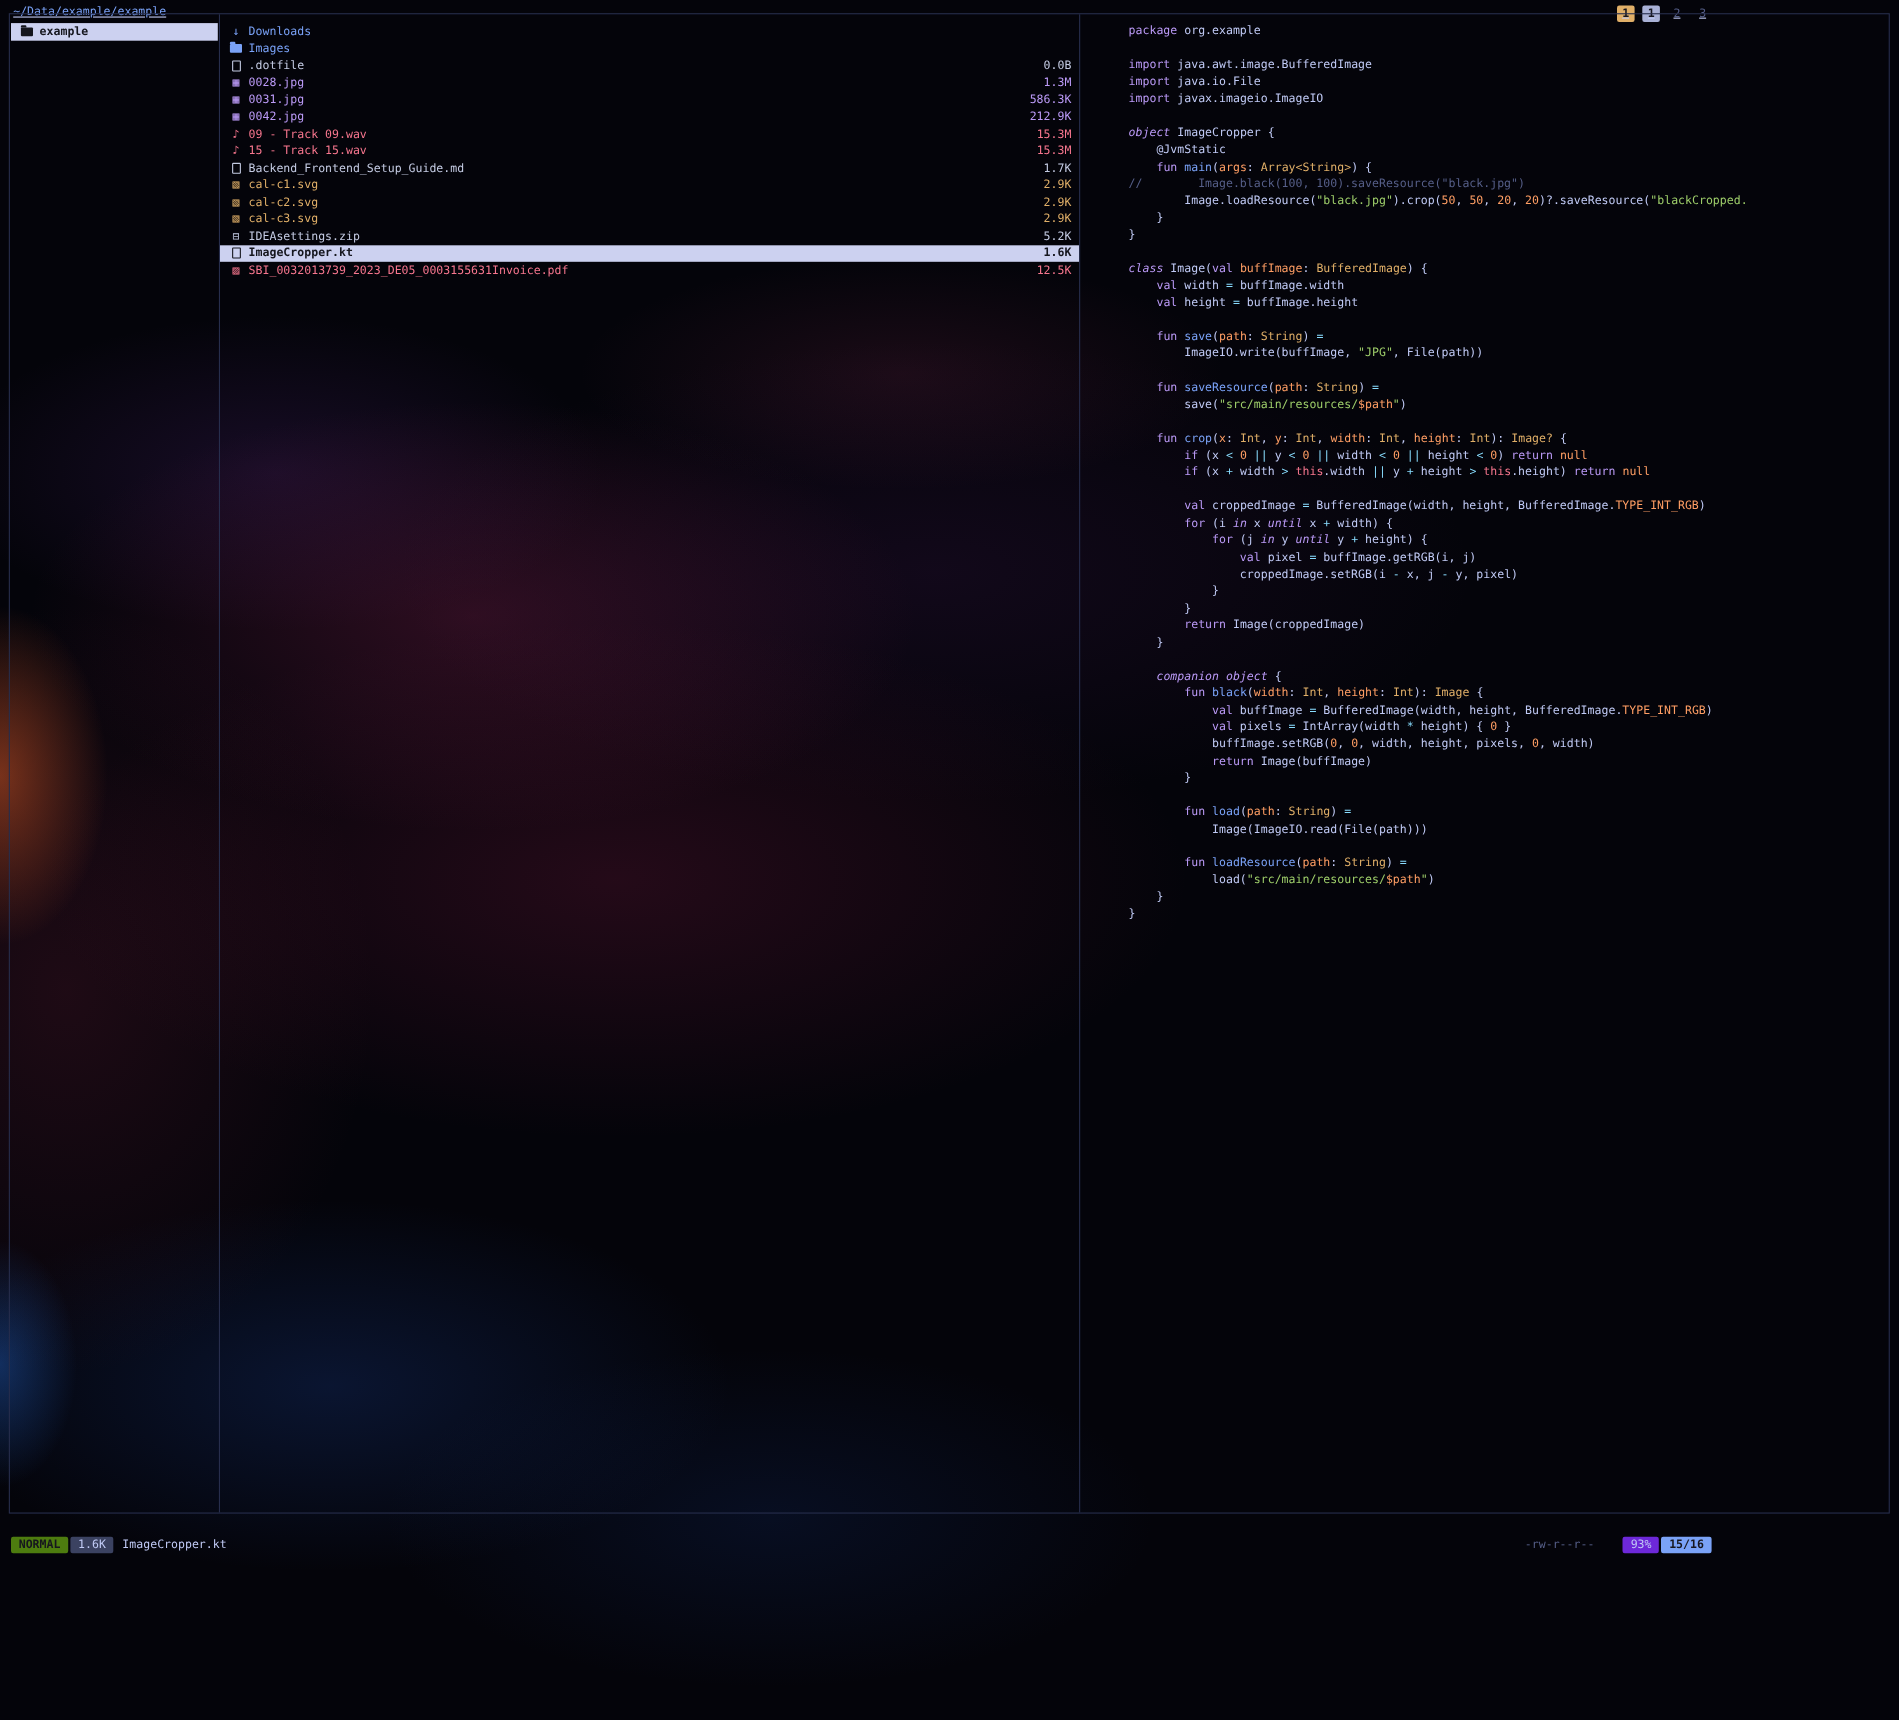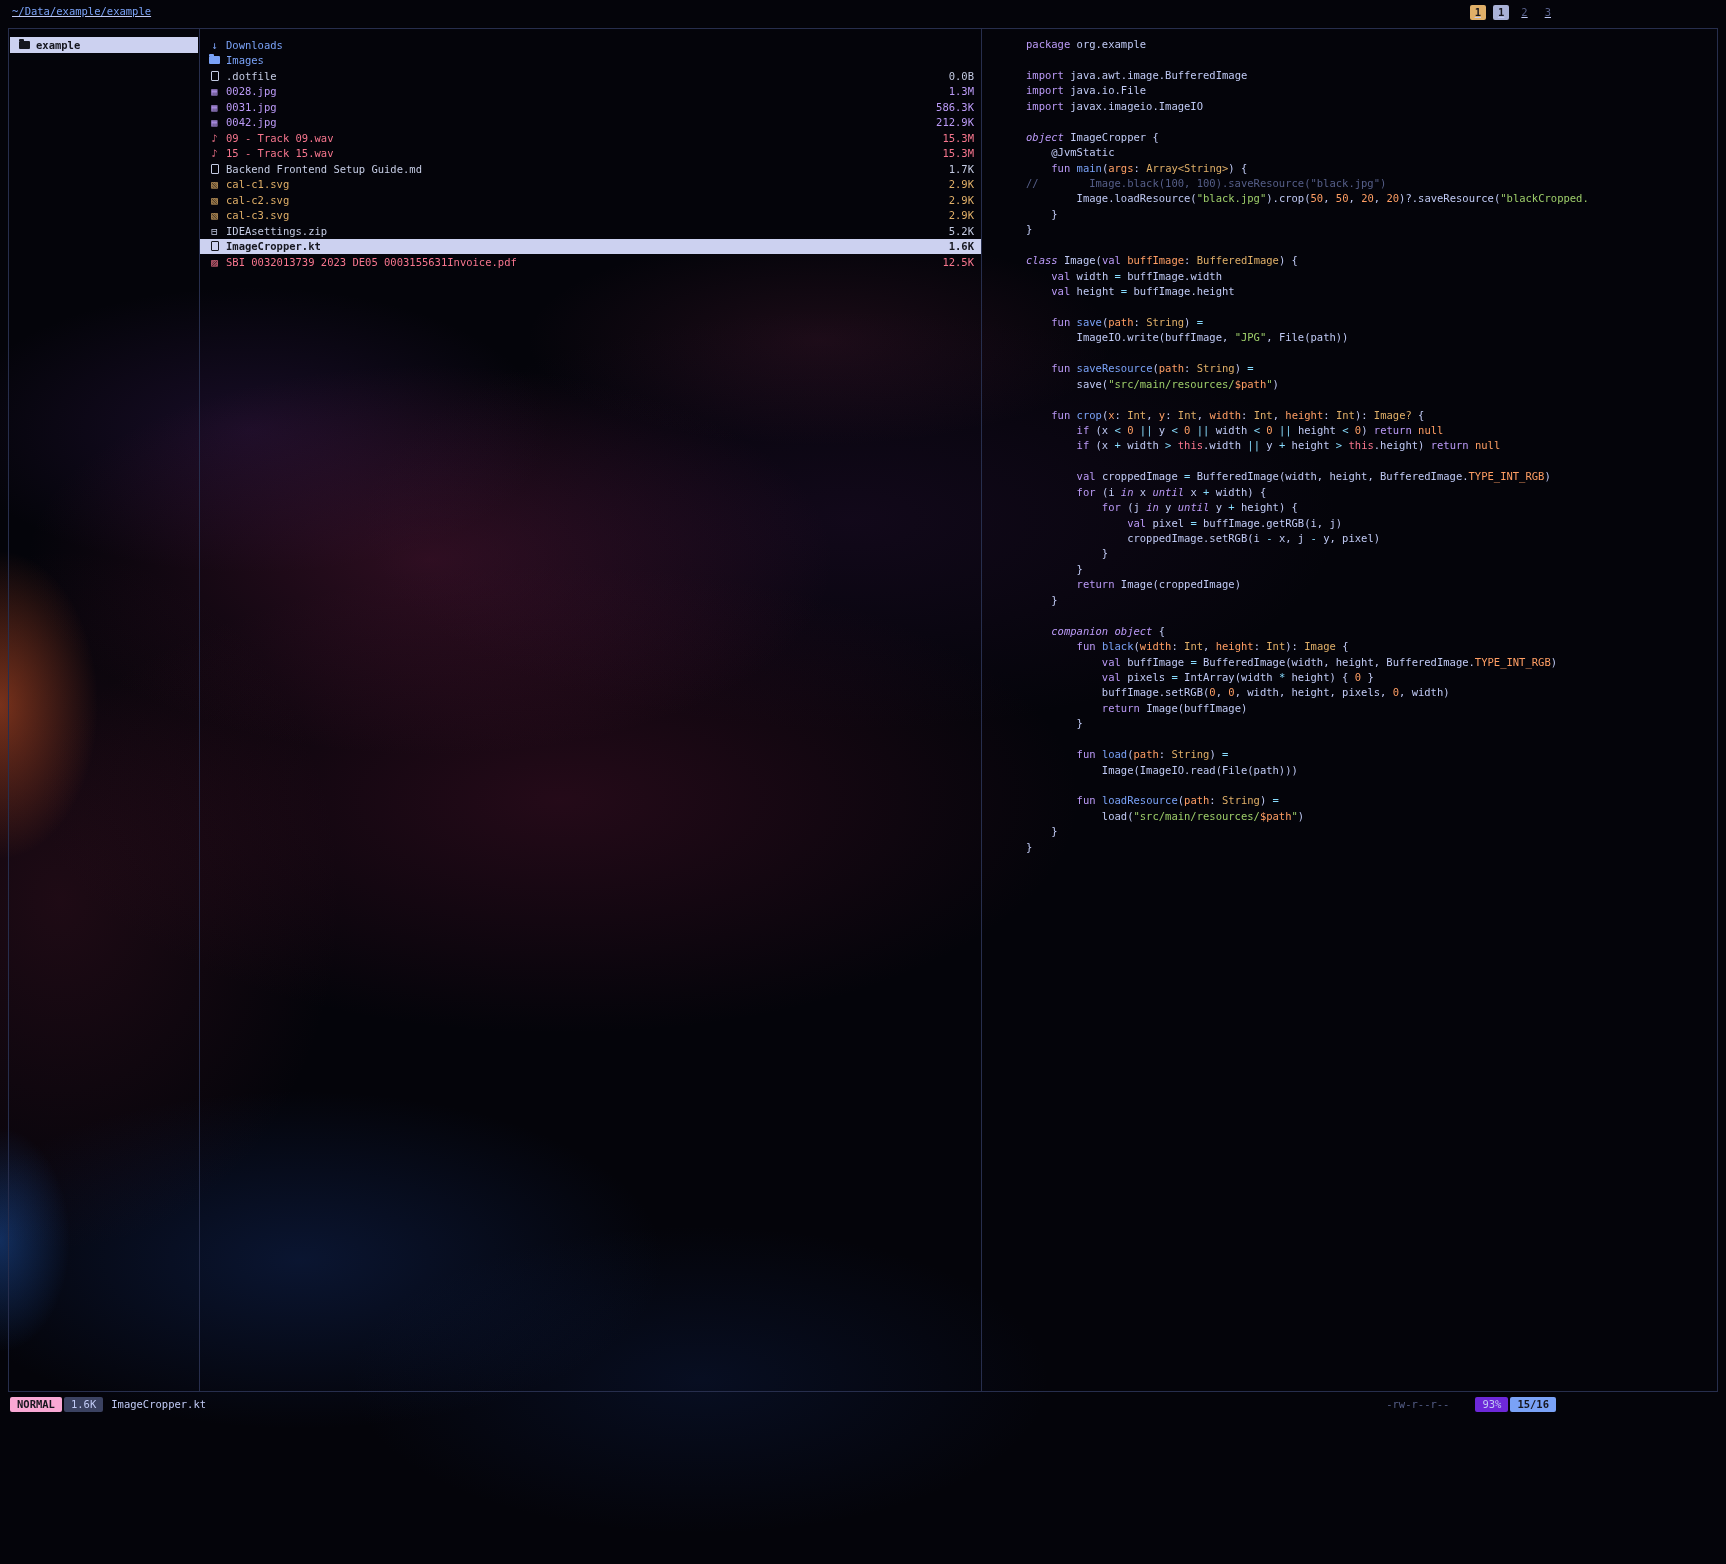--- a/index.html
+++ b/index.html
@@ -33,21 +33,21 @@
     display:flex; justify-content:space-between; align-items:flex-start;text-decoration:underline;
   }
   .path { color:#7aa2f7; white-space:pre; }
   .tabbar { display:flex; align-items:center; }
   .tab { padding:0 5px; margin-left:7px; border-radius:2px; color:#565f89; line-height:15px; }
   .tab.amber { background:#e0af68; color:#16161e; font-weight:bold; }
   .tab.light { background:#a9b1d6; color:#16161e; font-weight:bold; }
 
   
   .panels {
-    position:absolute; top:28px; left:8px; width:1710px; height:1364px;
+    position:absolute; top:12px; left:8px; width:1710px; height:1364px;
     border:1px solid #272e4d; display:flex;align-items:center;
   }
   .panel { padding-top:8px; overflow:hidden; height:100%; }
   .panel-parent { width:191px; border-right:1px solid #272e4d; }
   .panel-files  { width:782px; border-right:1px solid #272e4d; }
   .panel-preview{ flex:1; padding:8px 8px 8px 8px; }
 
   
   .prow, .frow { display:flex; align-items:center; height:15.5px; padding:0 7px; white-space:pre; }
   .prow { margin:0 1px; }
@@ -84,21 +84,21 @@
   .cn { color:#ff9e64; }
   .th { color:#f7768e; }
 
   
   .statusbar {
     position:absolute; top:1395px; left:8px; right:170px; height:18px;
     display:flex; justify-content:space-between; align-items:center;
   }
   .sb-left, .sb-right { display:flex; align-items:center; }
   .badge { display:inline-flex; align-items:center; height:15px; padding:0 7px; border-radius:2px; }
-  .badge-mode { background:#f9a8d4; color:#16161e; font-weight:bold; margin-left:2px; }
+  .badge-mode { background:#4d7c0f; color:#16161e; font-weight:bold; margin-left:2px; }
   .badge-size { background:#3b4261; color:#c0caf5; margin-left:2px; }
   .sb-filename { margin-left:8px; color:#c0caf5; }
   .sb-perms { color:#565f89; margin-right:10px; }
   .badge-pct { background:#6d28d9; color:#c0caf5; margin-right:2px;margin-left:16px; }
   .badge-pos { background:#7aa2f7; color:#16161e; font-weight:bold; }
 </style>
 </head>
 <body>
 
 <div class="wallpaper"></div>

